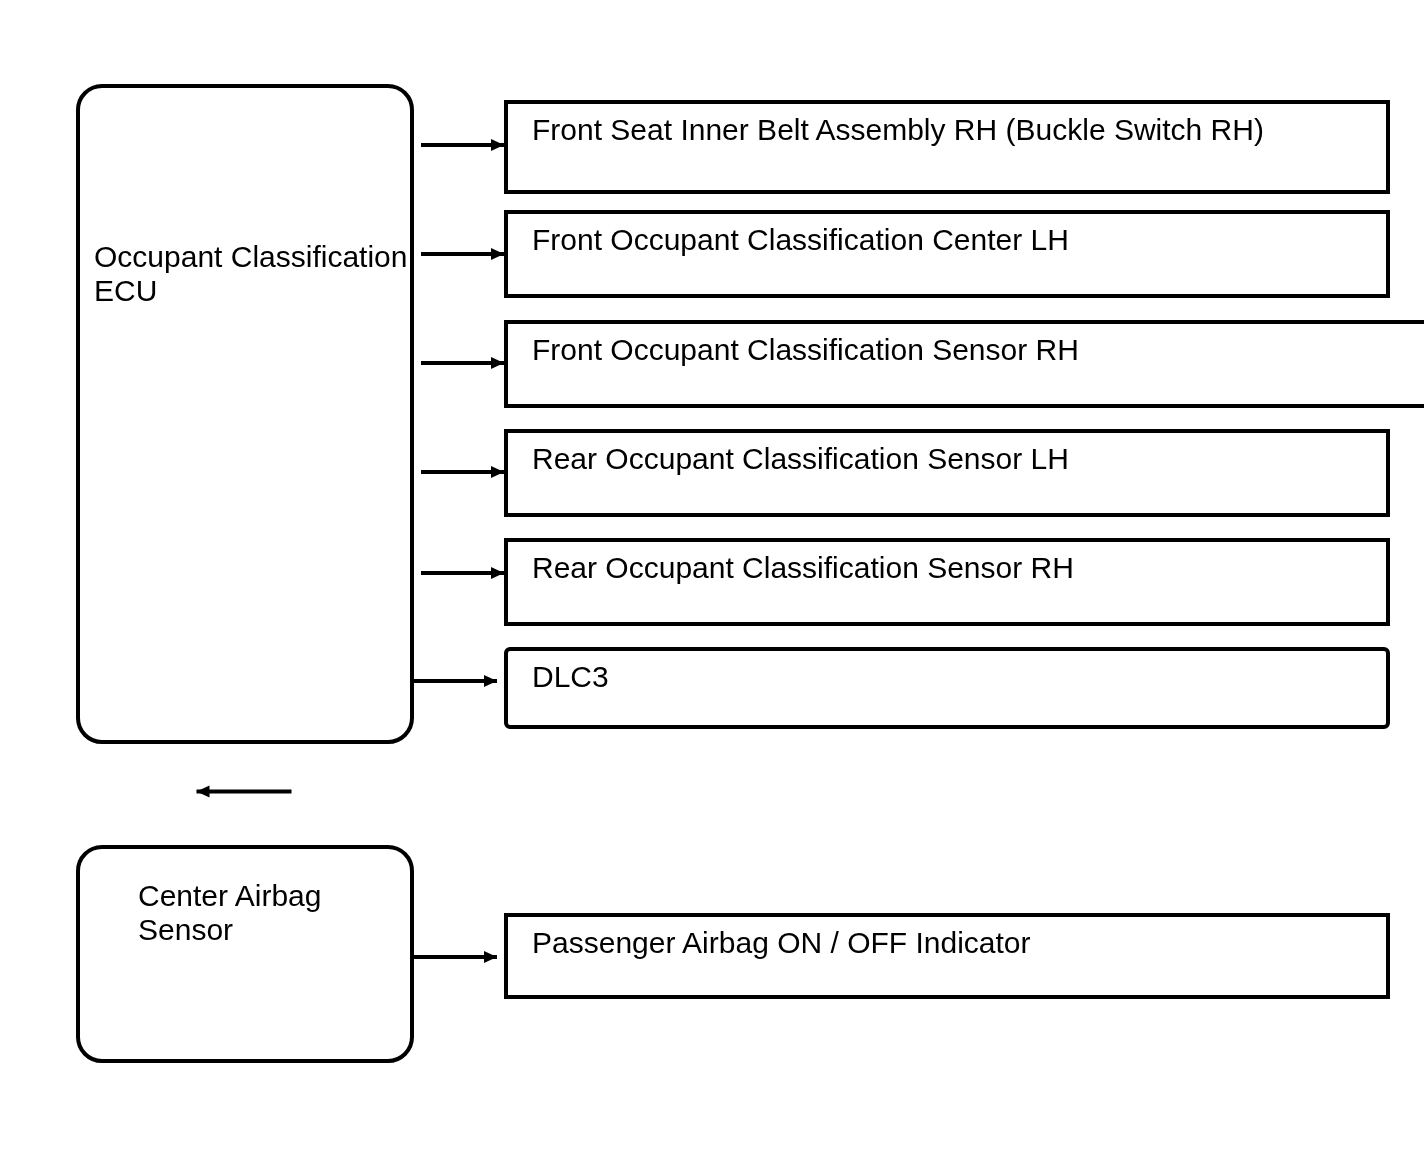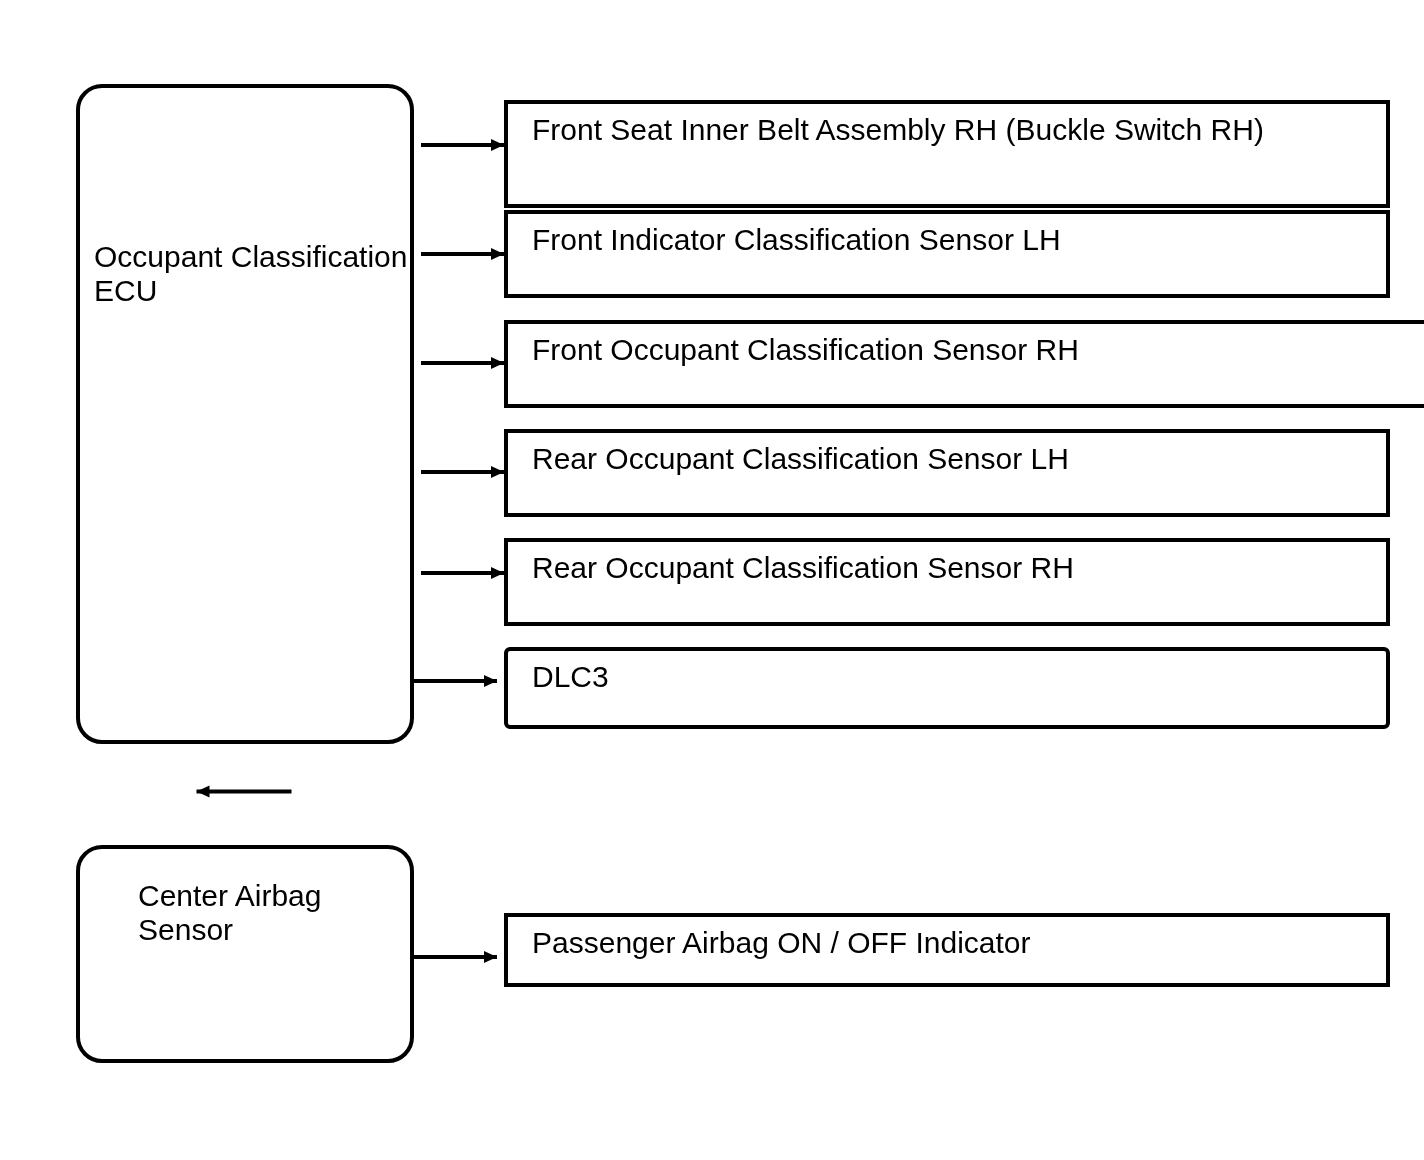--- a/index.html
+++ b/index.html
@@ -91,41 +91,41 @@
   <div class="node node-rounded" style="left:76px; top:84px; width:338px; height:660px;">
     <div class="node-label ecu-label">Occupant Classification
 ECU</div>
   </div>
 
   <div class="node node-rounded" style="left:76px; top:845px; width:338px; height:218px;">
     <div class="node-label cas-label">Center Airbag
 Sensor</div>
   </div>
 
-  <div class="node" style="left:504px; top:100px; width:886px; height:108px;">
+  <div class="node" style="left:504px; top:100px; width:886px; height:94px;">
     <div class="node-label box-label">Front Seat Inner Belt Assembly RH (Buckle Switch RH)</div>
   </div>
 
   <div class="node" style="left:504px; top:210px; width:886px; height:88px;">
-    <div class="node-label box-label">Front Indicator Classification Sensor LH</div>
+    <div class="node-label box-label">Front Occupant Classification Center LH</div>
   </div>
 
   <div class="node" style="left:504px; top:320px; width:1034px; height:88px;">
     <div class="node-label box-label">Front Occupant Classification Sensor RH</div>
   </div>
 
   <div class="node" style="left:504px; top:538px; width:886px; height:88px;">
     <div class="node-label box-label">Rear Occupant Classification Sensor RH</div>
   </div>
 
   <div class="node" style="left:504px; top:429px; width:886px; height:88px;">
     <div class="node-label box-label">Rear Occupant Classification Sensor LH</div>
   </div>
 
   <div class="node" style="left:504px; top:647px; width:886px; height:82px;border-radius:6px;">
     <div class="node-label box-label">DLC3</div>
   </div>
 
-  <div class="node" style="left:504px; top:913px; width:886px; height:74px;padding-left:39px;">
+  <div class="node" style="left:504px; top:913px; width:886px; height:86px;padding-left:39px;">
     <div class="node-label box-label">Passenger Airbag ON / OFF Indicator</div>
   </div>
 
 </div>
 
 </body></html>

